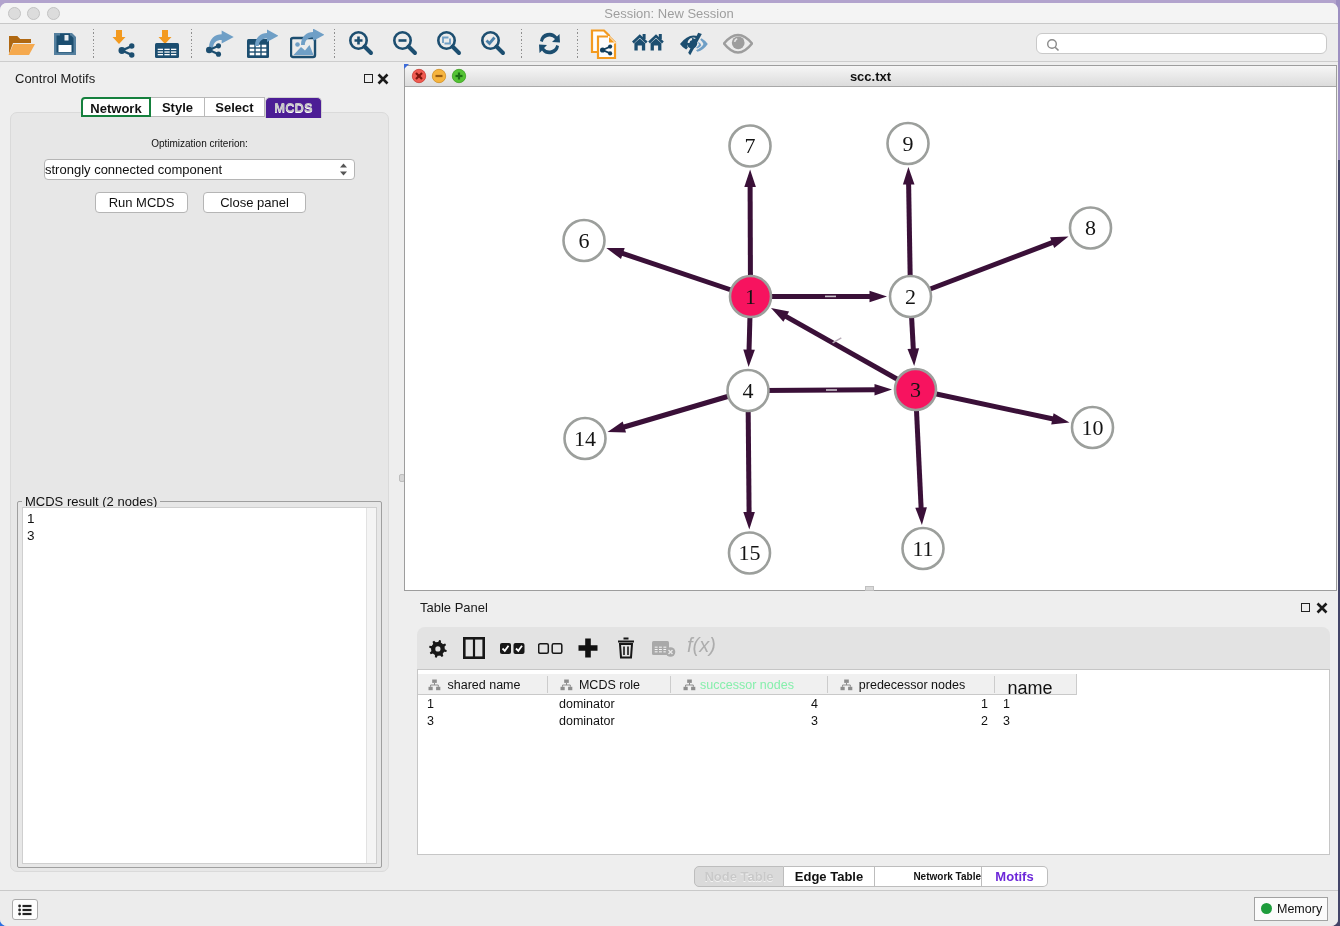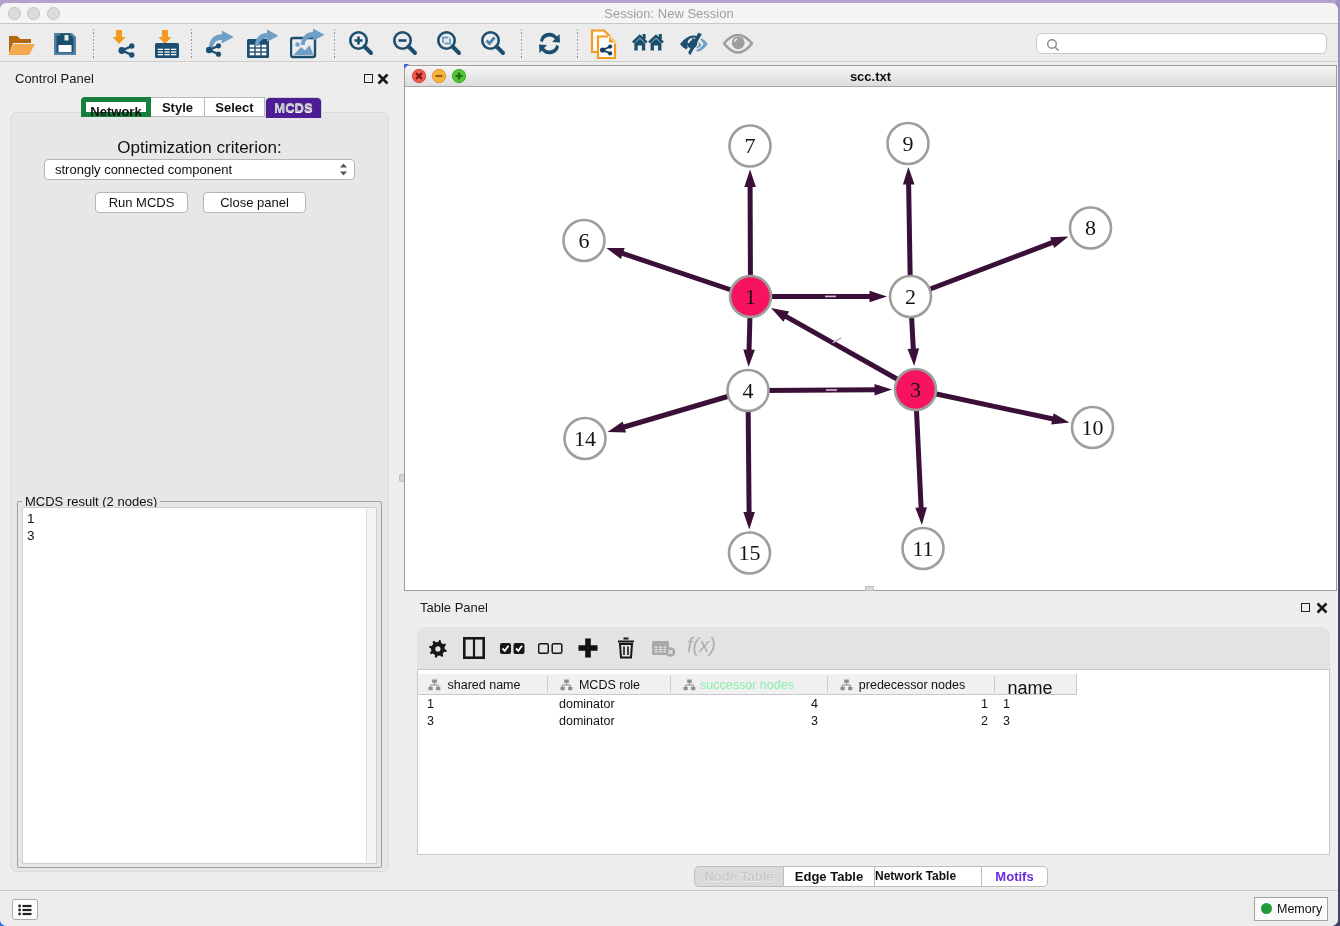--- a/index.html
+++ b/index.html
@@ -149,35 +149,35 @@
 <div style="position:absolute;left:191px;top:29px;width:1px;height:29px;background-image:repeating-linear-gradient(#8f8f8f 0 1.3px,transparent 1.3px 3.4px)"></div>
 <div style="position:absolute;left:334px;top:29px;width:1px;height:29px;background-image:repeating-linear-gradient(#8f8f8f 0 1.3px,transparent 1.3px 3.4px)"></div>
 <div style="position:absolute;left:521px;top:29px;width:1px;height:29px;background-image:repeating-linear-gradient(#8f8f8f 0 1.3px,transparent 1.3px 3.4px)"></div>
 <div style="position:absolute;left:577px;top:29px;width:1px;height:29px;background-image:repeating-linear-gradient(#8f8f8f 0 1.3px,transparent 1.3px 3.4px)"></div>
 <div style="position:absolute;left:1036px;top:33px;width:291px;height:21px;background:#fff;border:1px solid #c9c9c9;border-radius:6px"></div>
 <svg style="position:absolute;left:1046px;top:38px" width="14" height="14" viewBox="0 0 14 14">
     <circle cx="6" cy="6" r="4.3" fill="none" stroke="#8a8a8a" stroke-width="1.4"></circle>
     <line x1="9.2" y1="9.2" x2="12.5" y2="12.5" stroke="#8a8a8a" stroke-width="1.6"></line>
   </svg>
 
-<div class="abs" style="left:15px;top:71px;font-size:13px;color:#1a1a1a">Control Panel</div>
+<div class="abs" style="left:15px;top:71px;font-size:13px;color:#1a1a1a">Control Motifs</div>
 <div class="abs" style="left:364px;top:74px;width:9px;height:9px;border:1.6px solid #222"></div>
 <svg class="abs" style="left:377px;top:73px" width="12" height="12" viewBox="0 0 12 12">
     <path d="M1.5 1.5 L10.5 10.5 M10.5 1.5 L1.5 10.5" stroke="#1a1a1a" stroke-width="2.6"></path>
   </svg>
 
 <div class="abs" style="left:10px;top:112px;width:379px;height:760px;background:#e7e7e7;border-radius:7px;border:1px solid #dadada"></div>
 
-<div class="abs" style="left:81px;top:97px;width:70px;height:20px;background:#fff;border:5px solid #15803d;font-size:13px;font-weight:700;color:#111;text-align:center;line-height:19px;border-radius:4px 0 0 0">Network</div>
+<div class="abs" style="left:81px;top:97px;width:70px;height:20px;background:#fff;border:2px solid #15803d;font-size:13px;font-weight:700;color:#111;text-align:center;line-height:19px;border-radius:4px 0 0 0">Network</div>
 <div class="abs" style="left:151px;top:97px;width:54px;height:20px;background:#fff;border:1px solid #b9b9b9;border-left:none;font-size:13px;font-weight:700;color:#111;text-align:center;line-height:19px">Style</div>
 <div class="abs" style="left:205px;top:97px;width:60px;height:20px;background:#fff;border:1px solid #b9b9b9;border-left:none;font-size:13px;font-weight:700;color:#111;text-align:center;line-height:19px">Select</div>
 <div class="abs" style="left:265px;top:97px;width:57px;height:21px;background:#4c1d95;border:1px solid #d0d0d0;border-bottom:none;font-size:13px;font-weight:700;color:#c6c6c6;text-align:center;line-height:19px;border-radius:5px 5px 0 0;text-shadow:0 1px 0 #fff">MCDS</div>
 
-<div class="abs" style="left:10px;top:138px;width:379px;text-align:center;font-size:17px;color:#111">Optimization criterion:</div>
-<div class="abs" style="left:44px;top:159px;width:311px;height:21px;background:#fff;border:1px solid #b5b5b5;border-radius:4px;font-size:13px;color:#111;line-height:19px;padding-left:10px">strongly connected component</div>
+<div class="abs" style="left:10px;top:138px;width:379px;text-align:center;font-size:10px;color:#111">Optimization criterion:</div>
+<div class="abs" style="left:44px;top:159px;width:311px;height:21px;background:#fff;border:1px solid #b5b5b5;border-radius:4px;font-size:13px;color:#111;line-height:19px;">strongly connected component</div>
 <svg class="abs" style="left:338px;top:162px" width="11" height="15" viewBox="0 0 11 15">
     <path d="M2 5.5 L5.5 1.5 L9 5.5 Z M2 9.5 L5.5 13.5 L9 9.5 Z" fill="#555"></path>
   </svg>
 <div class="abs" style="left:95px;top:192px;width:93px;height:21px;background:#fff;border:1px solid #b5b5b5;border-radius:4px;font-size:13px;color:#111;text-align:center;line-height:19px">Run MCDS</div>
 <div class="abs" style="left:203px;top:192px;width:103px;height:21px;background:#fff;border:1px solid #b5b5b5;border-radius:4px;font-size:13px;color:#111;text-align:center;line-height:19px">Close panel</div>
 
 <div class="abs" style="left:17px;top:501px;width:365px;height:367px;border:1px solid #9f9f9f;border-radius:2px"></div>
 <div class="abs" style="left:22px;top:494px;background:#e7e7e7;font-size:13px;color:#111;padding:0 3px">MCDS result (2 nodes)</div>
 <div class="abs" style="left:22px;top:507px;width:355px;height:357px;background:#fff;border:1px solid #cfcfcf"></div>
 <div class="abs" style="left:366px;top:508px;width:10px;height:355px;background:#f4f4f4;border-left:1px solid #e2e2e2"></div>
@@ -353,21 +353,21 @@
 <div class="abs" style="left:850px;top:697px;width:138px;font-size:12.5px;color:#111;text-align:right">1</div>
 <div class="abs" style="left:1003px;top:697px;font-size:12.5px;color:#111">1</div>
 <div class="abs" style="left:427px;top:714px;font-size:12.5px;color:#111">3</div>
 <div class="abs" style="left:559px;top:714px;font-size:12.5px;color:#111">dominator</div>
 <div class="abs" style="left:700px;top:714px;width:118px;font-size:12.5px;color:#111;text-align:right">3</div>
 <div class="abs" style="left:850px;top:714px;width:138px;font-size:12.5px;color:#111;text-align:right">2</div>
 <div class="abs" style="left:1003px;top:714px;font-size:12.5px;color:#111">3</div>
 
 <div class="abs" style="left:694px;top:866px;width:90px;height:21px;background:#dadada;border:1px solid #bdbdbd;border-radius:5px 0 0 5px;font-size:13px;font-weight:700;color:#c9c9c9;text-align:center;line-height:19px;text-shadow:0 1px 0 #f4f4f4">Node Table</div>
 <div class="abs" style="left:784px;top:866px;width:91px;height:21px;background:#fff;border:1px solid #bdbdbd;border-left:none;font-size:13px;font-weight:700;color:#111;text-align:center;line-height:19px">Edge Table</div>
-<div class="abs" style="left:875px;top:866px;width:107px;height:21px;background:#fff;border:1px solid #bdbdbd;border-left:none;font-size:12px;font-weight:700;color:#111;text-align:left;line-height:19px">Network Table</div>
+<div class="abs" style="left:875px;top:866px;width:107px;height:21px;background:#fff;border:1px solid #bdbdbd;border-left:none;font-size:10px;font-weight:700;color:#111;text-align:right;line-height:19px">Network Table</div>
 <div class="abs" style="left:982px;top:866px;width:66px;height:21px;background:#fff;border:1px solid #bdbdbd;border-left:none;border-radius:0 5px 5px 0;font-size:13px;font-weight:700;color:#6d28d9;text-align:center;line-height:19px">Motifs</div>
 
 <div class="abs" style="left:0;top:890px;width:1338px;height:36px;background:#ececec;border-top:1px solid #c9c9c9;border-radius:0 0 7px 7px"></div>
 <div class="abs" style="left:12px;top:899px;width:26px;height:21px;background:#fdfdfd;border:1px solid #ababab;border-radius:3px"></div>
 <svg class="abs" style="left:18px;top:904px" width="14" height="12" viewBox="0 0 14 12">
 <circle cx="1.6" cy="2" r="1.4" fill="#222"></circle>
     <circle cx="1.6" cy="6" r="1.4" fill="#222"></circle>
     <circle cx="1.6" cy="10" r="1.4" fill="#222"></circle>
 <rect x="4.5" y="0.9" width="9" height="2.2" fill="#222"></rect>
     <rect x="4.5" y="4.9" width="9" height="2.2" fill="#222"></rect>

